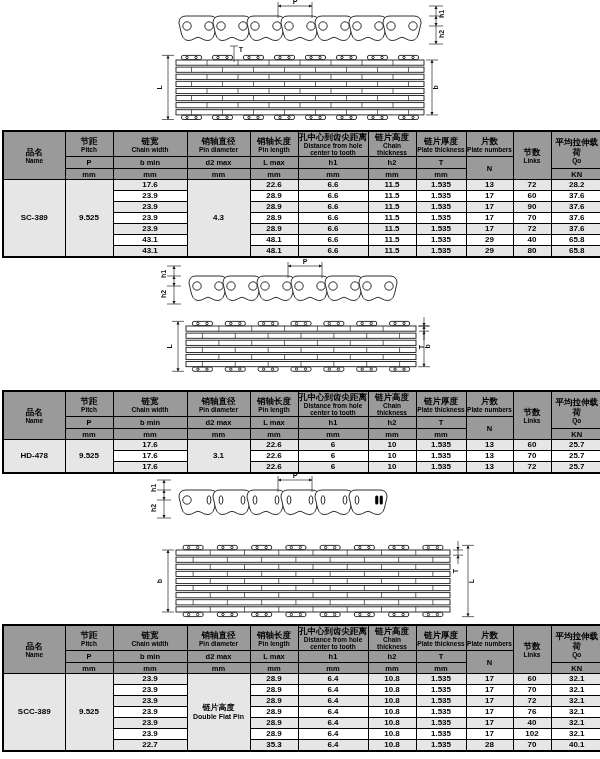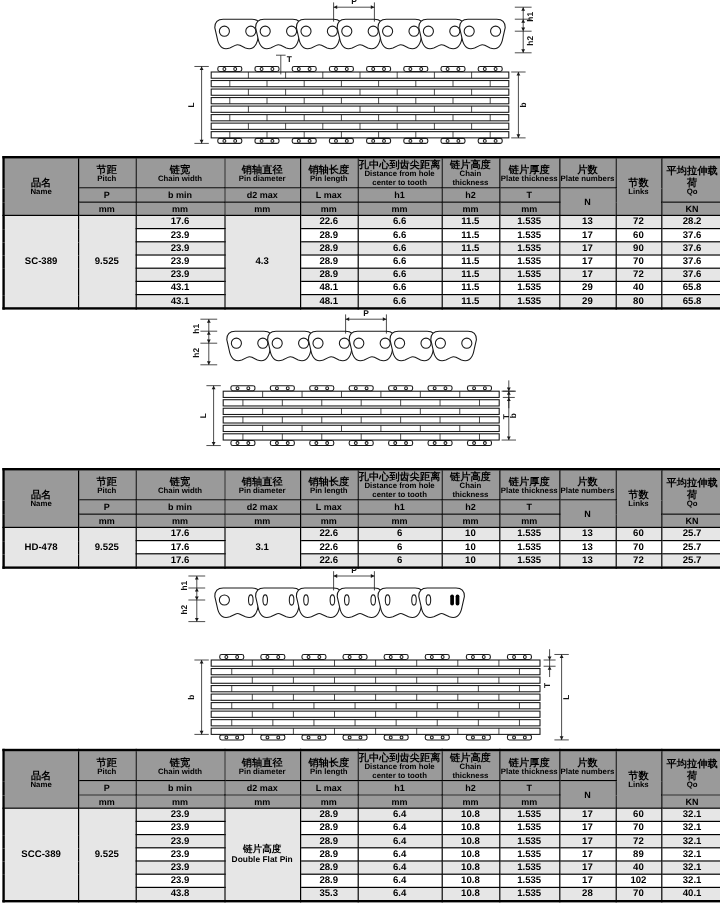--- a/index.html
+++ b/index.html
@@ -1274,21 +1274,21 @@
         <td>
           <div>10.8</div>
         </td>
         <td>
           <div>1.535</div>
         </td>
         <td>
           <div>17</div>
         </td>
         <td>
-          <div>89</div>
+          <div>76</div>
         </td>
         <td>
           <div>32.1</div>
         </td>
       </tr>
       <tr class="stripe">
         <td>
           <div>23.9</div>
         </td>
         <td>
@@ -1334,21 +1334,21 @@
         </td>
         <td>
           <div>102</div>
         </td>
         <td>
           <div>32.1</div>
         </td>
       </tr>
       <tr class="stripe">
         <td>
-          <div>43.8</div>
+          <div>22.7</div>
         </td>
         <td>
           <div>35.3</div>
         </td>
         <td>
           <div>6.4</div>
         </td>
         <td>
           <div>10.8</div>
         </td>

